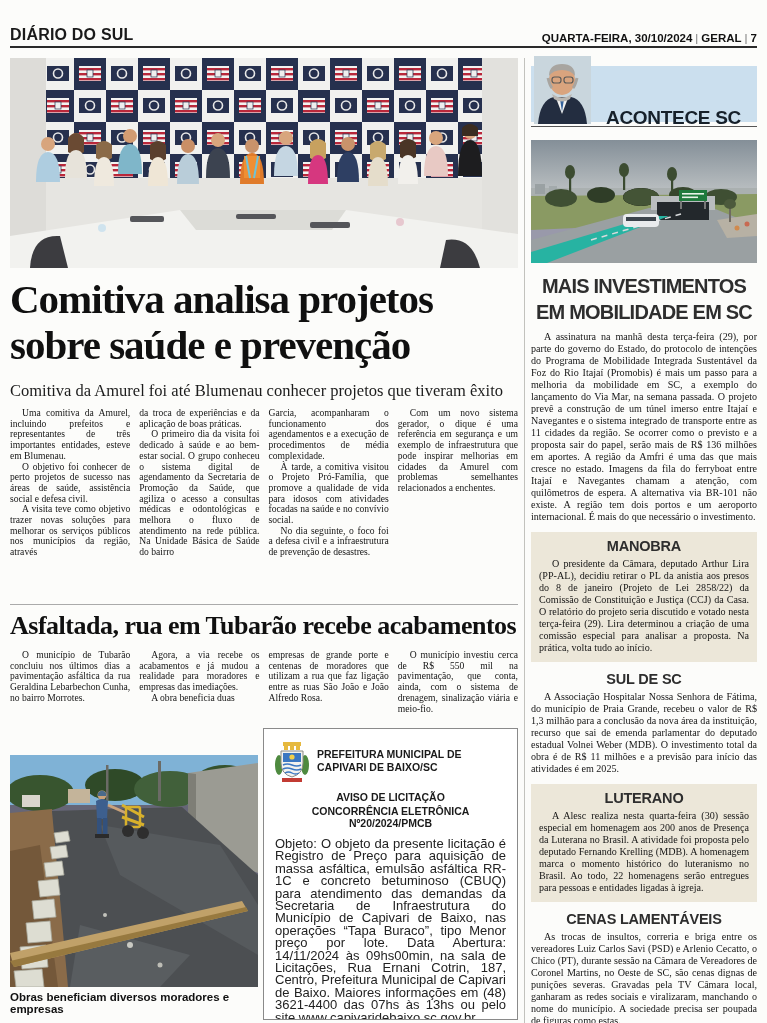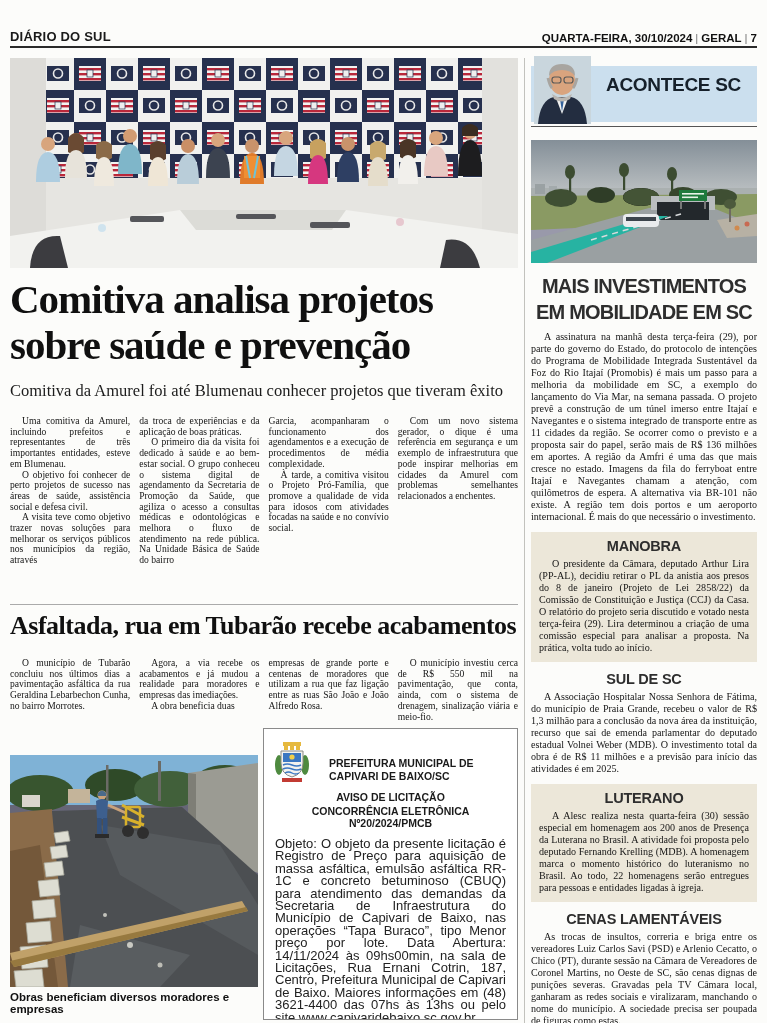--- a/index.html
+++ b/index.html
@@ -6,56 +6,56 @@
   body{
     width:767px;height:1023px;position:relative;overflow:hidden;
     background:#fcfcfa;color:#1a1a1a;
     font-family:"Liberation Sans",sans-serif;
   }
   .abs{position:absolute;}
   .serif{font-family:"Liberation Serif",serif;}
   .just{text-align:justify;}
   
   #masthead{left:10px;right:10px;top:26px;height:18px;display:flex;justify-content:space-between;align-items:flex-end;}
-  #brand{font-weight:bold;font-size:13px;letter-spacing:.2px;}
+  #brand{font-weight:bold;font-size:16px;letter-spacing:.2px;}
   #issue{font-size:11.5px;font-weight:bold;color:#111;}
   #issue .sep{color:#777;font-weight:normal;padding:0 3px;}
   #masthead-rule{left:10px;right:10px;top:46px;height:2px;background:#2a2a2a;}
   
   #group-photo{left:10px;top:58px;width:508px;height:210px;overflow:hidden;background:#e8e8e6;}
   
   #headline1{left:10px;top:276px;width:510px;font-size:41px;line-height:1.13;font-weight:bold;letter-spacing:-1px;color:#101010;}
   #subhead1{left:10px;top:381px;width:510px;font-size:16.5px;color:#1c1c1c;}
   
-  .cols{display:flex;gap:9px;margin-top:8px;}
+  .cols{display:flex;gap:9px;}
   .col{flex:1 1 0;font-size:9.6px;line-height:10.7px;color:#141414;}
   .col p{margin:0;text-indent:12px;}
   #article1-cols{left:10px;top:408px;width:508px;height:194px;overflow:hidden;}
   #rule-articles{left:10px;top:604px;width:508px;height:1px;background:#aaa;}
   #headline2{left:10px;top:611px;width:510px;font-size:26px;font-weight:bold;letter-spacing:-0.5px;white-space:nowrap;color:#101010;}
   #article2-cols{left:10px;top:650px;width:508px;height:100px;overflow:hidden;}
   
   #street-photo{left:10px;top:755px;width:248px;height:232px;overflow:hidden;background:#667;}
   #street-caption{left:10px;top:991px;width:250px;font-size:11.5px;font-weight:bold;color:#111;}
   
   #notice-box{left:263px;top:728px;width:255px;height:292px;border:1px solid #8a8a8a;background:#fff;box-sizing:border-box;padding:10px 11px;overflow:hidden;}
-  #notice-head{display:flex;gap:20px;align-items:flex-end;}
+  #notice-head{display:flex;gap:8px;align-items:center;}
   #notice-org{font-size:10.5px;font-weight:bold;line-height:1.25;}
   .notice-title{text-align:center;font-size:10.5px;font-weight:bold;margin-top:2px;}
   #notice-body{font-size:13px;line-height:12.4px;margin-top:9px;color:#222;}
   #notice-date{text-align:center;font-size:9.8px;margin-top:11px;}
   #notice-signer{text-align:right;font-size:14px;font-weight:bold;margin-top:12px;}
   
   #col-rule{left:524px;top:58px;width:1px;bottom:0;background:#c2c2bd;}
   #sidebar{left:531px;top:56px;width:226px;}
   #banner{position:relative;height:72px;}
   #banner-bg{position:absolute;left:0;right:0;top:10px;height:56px;background:#cbdfee;}
   #columnist-photo{position:absolute;left:3px;top:0;width:57px;height:68px;overflow:hidden;}
   #banner-text{position:absolute;left:75px;top:18px;}
-  #banner-title{font-size:19px;font-weight:bold;letter-spacing:-0.3px;color:#16202a;}
+  #banner-title{font-size:19px;font-weight:bold;letter-spacing:-0.3px;color:#16202a;margin-top:33px;}
   #banner-byline{font-size:10.5px;color:#2c3a46;margin-top:2px;}
   #banner-rule{position:absolute;left:0;right:0;top:70px;height:1px;background:#555;}
   #tunnel-image{margin-top:12px;width:226px;height:123px;overflow:hidden;background:#99a;}
   .sb-heading{text-align:center;font-weight:bold;color:#2e2e2e;}
   #sb-heading-1{font-size:20px;line-height:26px;letter-spacing:-0.8px;margin:10px 0 6px;}
   .sb-par{font-family:"Liberation Serif",serif;font-size:10.1px;line-height:12px;text-align:justify;color:#151515;}
   .sb-par p{margin:0;text-indent:13px;}
   .sb-box{background:#ece7d9;margin-top:9px;padding:6px 8px 8px;}
   .sb-sub{font-size:14.5px;letter-spacing:-0.2px;margin:9px 0 4px;}
   .sb-box .sb-sub{margin-top:0;}
@@ -195,20 +195,21 @@
     <p>O objetivo foi conhecer de perto projetos de sucesso nas áreas de saúde, assistência social e defesa civil.</p>
     <p>A visita teve como objetivo trazer novas soluções para melhorar os serviços públicos nos municípios da região, através</p>
   </div>
   <div class="col just">
     <p style="text-indent:0">da troca de experiências e da aplicação de boas práticas.</p>
     <p>O primeiro dia da visita foi dedicado à saúde e ao bem-estar social. O grupo conheceu o sistema digital de agendamento da Secretaria de Promoção da Saúde, que agiliza o acesso a consultas médicas e odontológicas e melhora o fluxo de atendimento na rede pública. Na Unidade Básica de Saúde do bairro</p>
   </div>
   <div class="col just">
     <p style="text-indent:0">Garcia, acompanharam o funcionamento dos agendamentos e a execução de procedimentos de média complexidade.</p>
     <p>À tarde, a comitiva visitou o Projeto Pró-Família, que promove a qualidade de vida para idosos com atividades focadas na saúde e no convívio social.</p>
+    <p>No dia seguinte, o foco foi a defesa civil e a infraestrutura de prevenção de desastres.</p>
   </div>
   <div class="col just">
     <p>Com um novo sistema gerador, o dique é uma referência em segurança e um exemplo de infraestrutura que pode inspirar melhorias em cidades da Amurel com problemas semelhantes relacionados a enchentes.</p>
   </div>
 </div>
 
 <div id="rule-articles" class="abs"></div>
 
 <h2 id="headline2" class="abs serif" style="margin:0;">Asfaltada, rua em Tubarão recebe acabamentos</h2>
 

